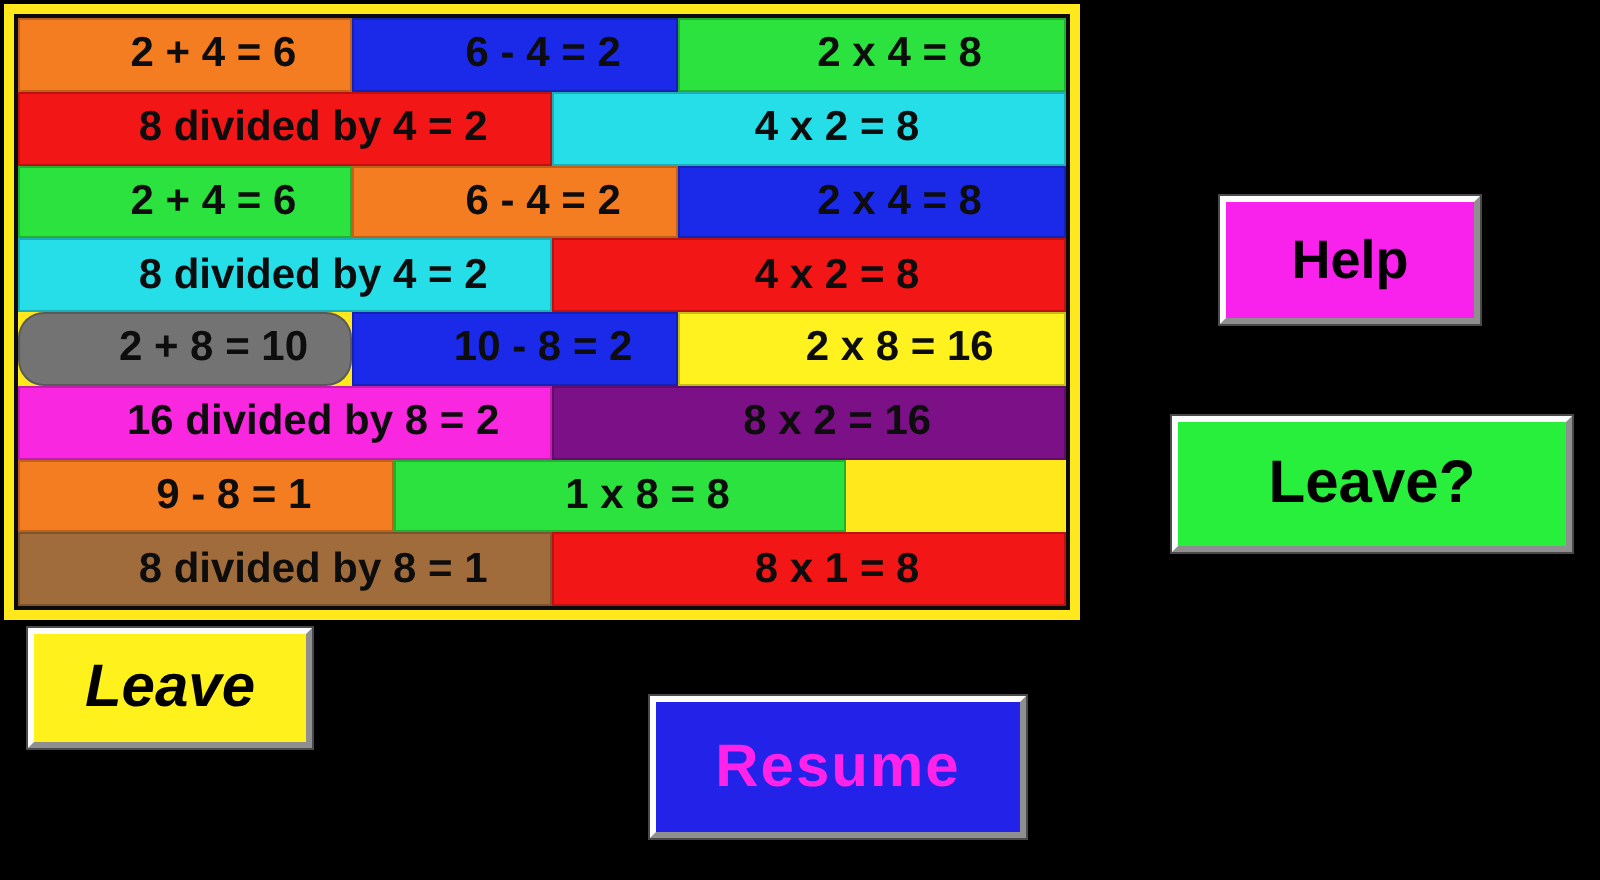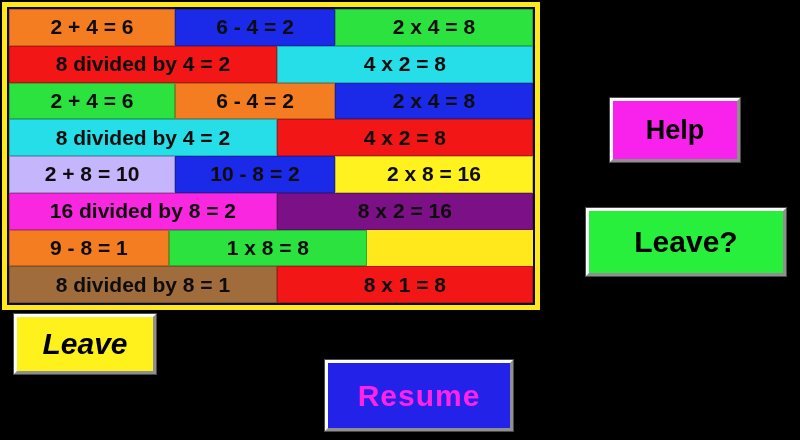--- a/index.html
+++ b/index.html
@@ -36,20 +36,21 @@
   .cell {
     display: flex;
     align-items: center;
     justify-content: center;
     font-weight: bold;
     font-size: 21px;
     color: #0d0d0d;
     box-shadow: inset 0 0 0 1px rgba(0,0,0,0.22);
     white-space: nowrap;
     overflow: hidden;
+    padding-left: 28px;
   }
   .c3a { width: 31.7%; }
   .c3b { width: 30.5%; }
   .c3c { width: 37.8%; }
   .c2a { width: 51.1%; }
   .c2b { width: 48.9%; }
 
   .btn {
     position: absolute;
     box-sizing: border-box;
@@ -63,21 +64,21 @@
     border-width: 3px;
     border-color: #fdfdfd #8f8f8f #8f8f8f #fdfdfd;
     box-shadow: 0 0 0 1px #4a4a4a;
     padding: 0;
     cursor: pointer;
     line-height: 1;
   }
   #btn-help   { left: 610px; top: 74px;  width: 130px; height: 64px; font-size: 27px; }
   #btn-sound  { left: 586px; top: 208px; width: 200px; height: 68px; font-size: 30px; }
   #btn-leave  { left: 14px;  top: 314px; width: 142px; height: 60px; font-size: 30px; font-style: italic; }
-  #btn-resume { left: 325px; top: 360px; width: 188px; height: 71px; font-size: 30px; letter-spacing: 1px; }
+  #btn-resume { left: 325px; top: 348px; width: 188px; height: 71px; font-size: 30px; letter-spacing: 1px; }
 </style>
 </head>
 <body>
 
 <div class="board">
   <div class="grid">
 
     <div class="row">
       <div class="cell c3a" style="background-color: rgb(245, 125, 33);">2 + 4 = 6</div>
       <div class="cell c3b" style="background-color: rgb(27, 42, 232);">6 - 4 = 2</div>
@@ -94,21 +95,21 @@
       <div class="cell c3b" style="background-color: rgb(245, 125, 33);">6 - 4 = 2</div>
       <div class="cell c3c" style="background-color: rgb(27, 42, 232);">2 x 4 = 8</div>
     </div>
 
     <div class="row">
       <div class="cell c2a" style="background-color: rgb(38, 222, 232);">8 divided by 4 = 2</div>
       <div class="cell c2b" style="background-color: rgb(242, 22, 22);">4 x 2 = 8</div>
     </div>
 
     <div class="row">
-      <div class="cell c3a" style="background-color: #c4b5fd;">2 + 8 = 10</div>
+      <div class="cell c3a" style="background-color: #737373; border-radius: 13px;">2 + 8 = 10</div>
       <div class="cell c3b" style="background-color: rgb(27, 42, 232); text-align: center;">10 - 8 = 2</div>
       <div class="cell c3c" style="background-color: rgb(255, 242, 31);">2 x 8 = 16</div>
     </div>
 
     <div class="row">
       <div class="cell c2a" style="background-color: rgb(249, 40, 224);">16 divided by 8 = 2</div>
       <div class="cell c2b" style="background-color: rgb(124, 16, 134);">8 x 2 = 16</div>
     </div>
 
     <div class="row">

